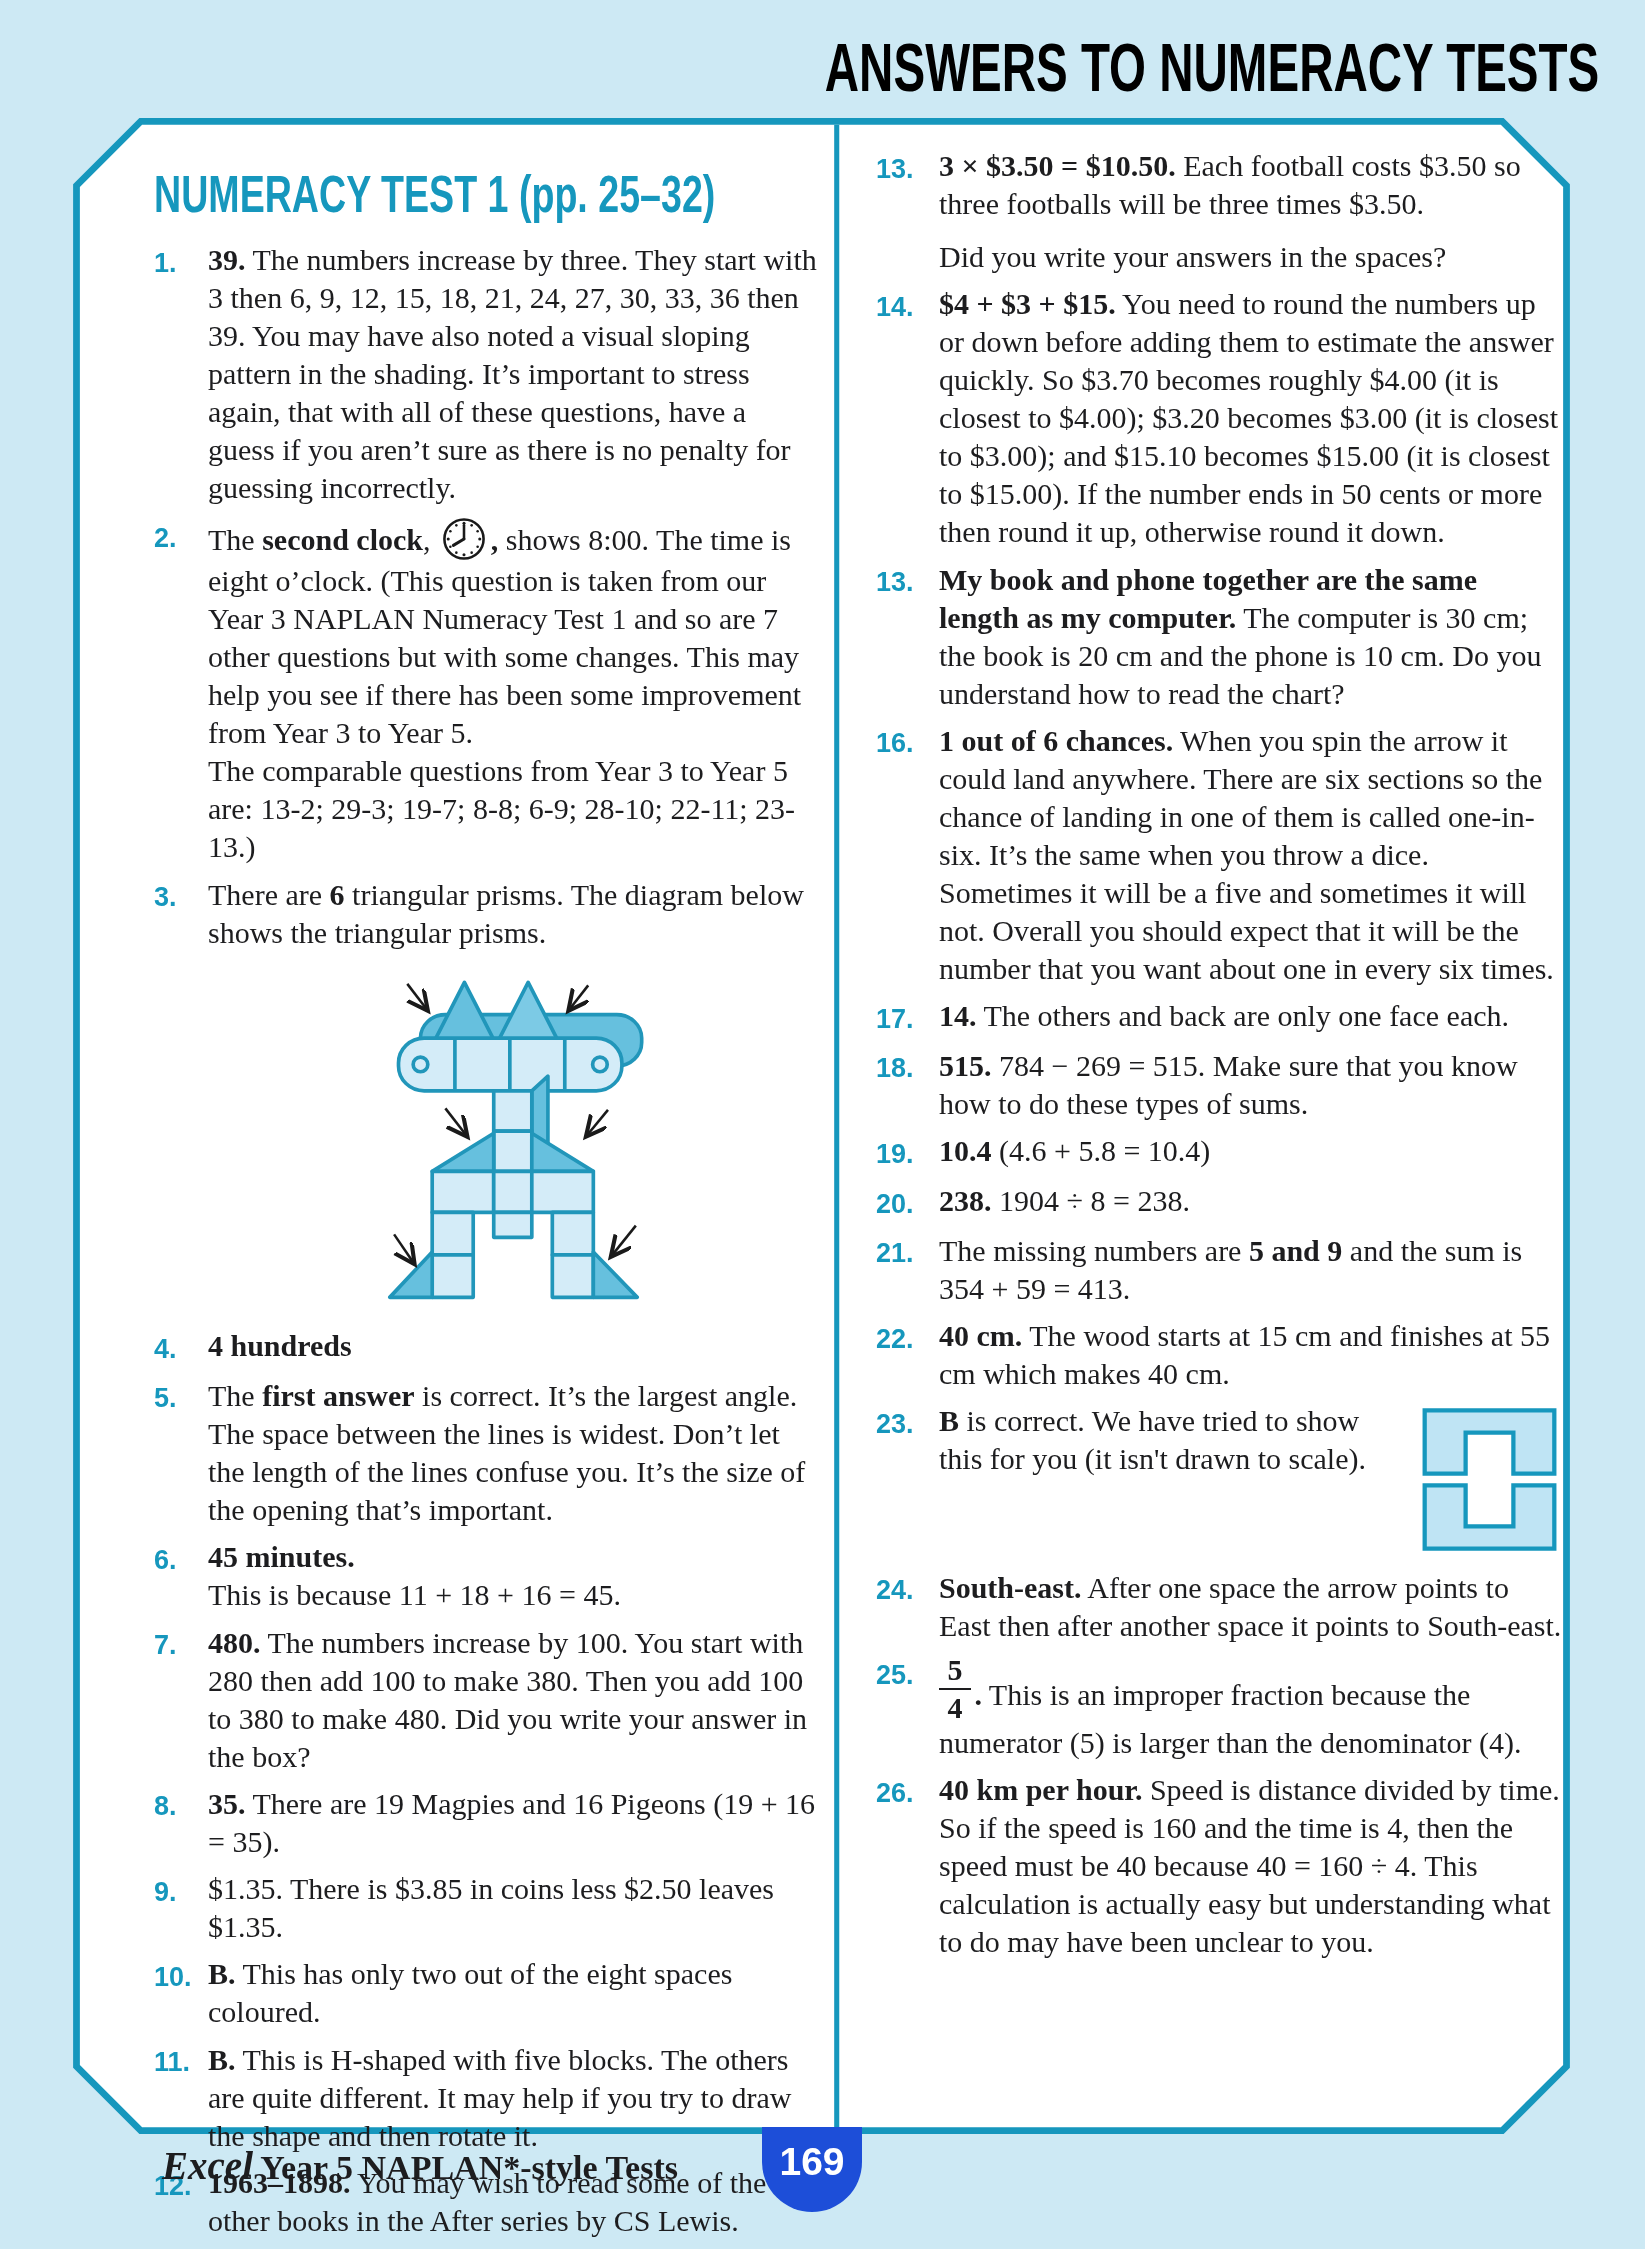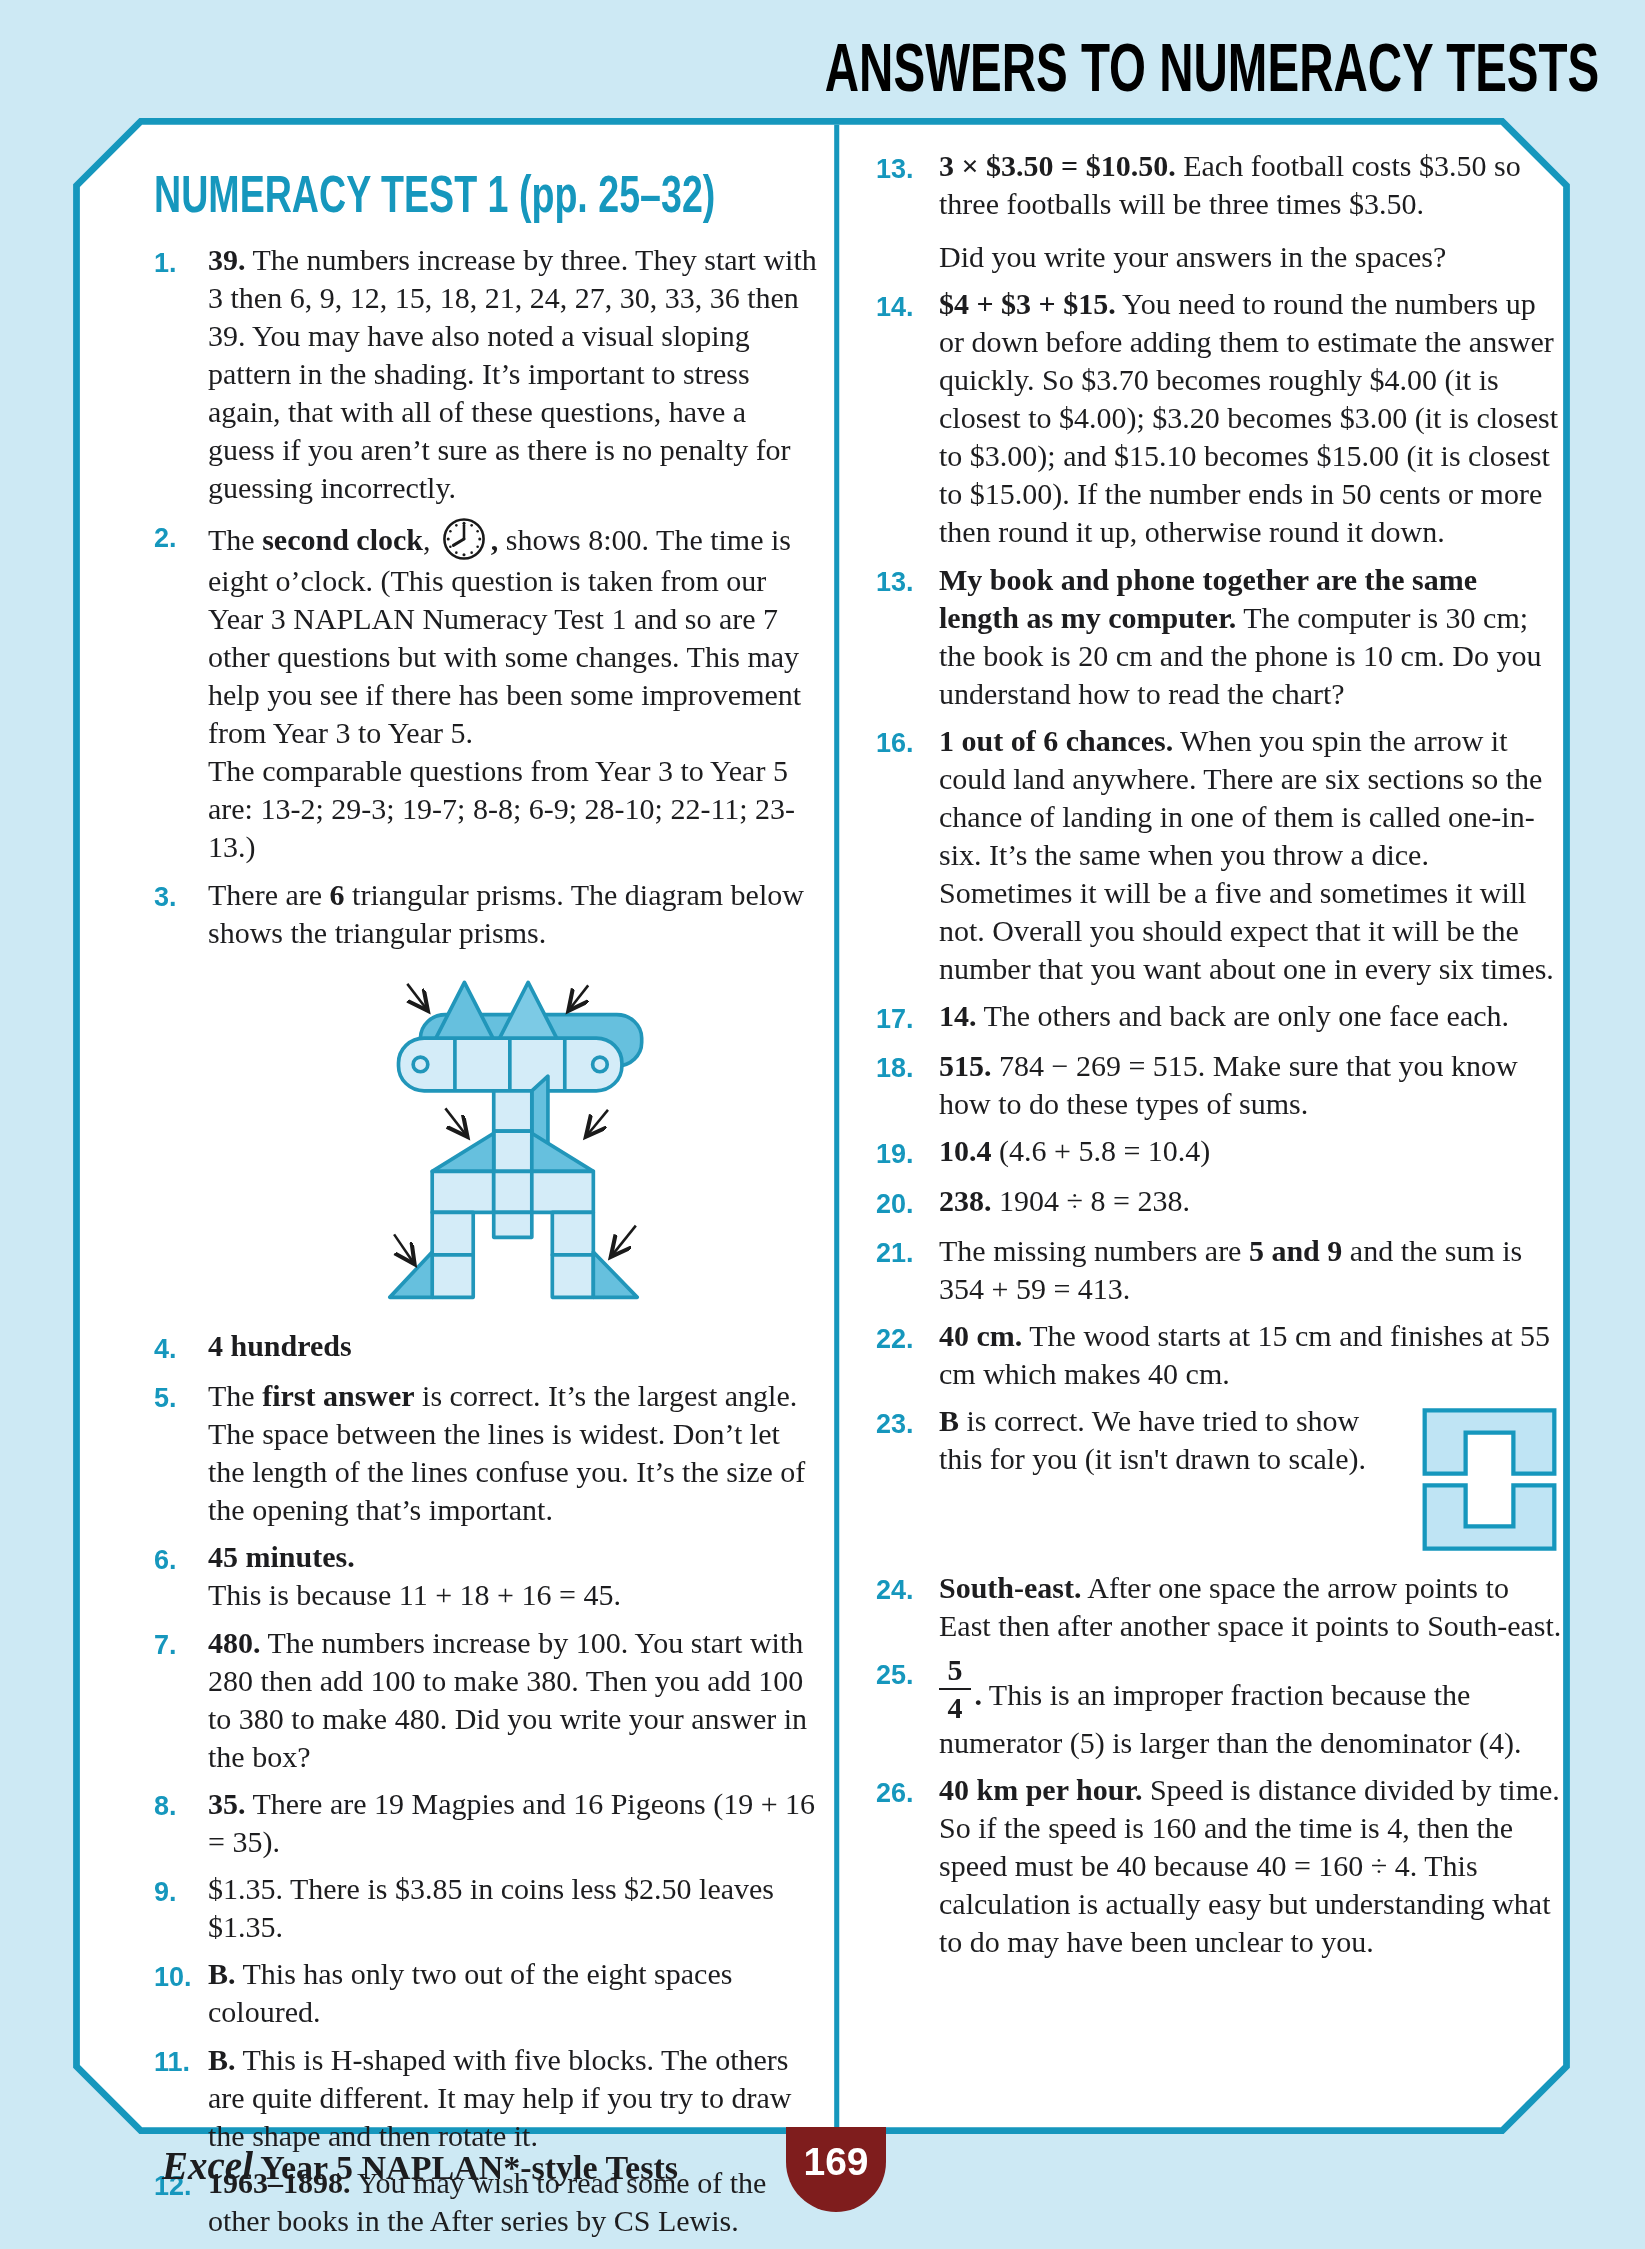--- a/index.html
+++ b/index.html
@@ -33,22 +33,22 @@
   .item-body{flex:1;}
   .item-body b{font-weight:bold;}
   .clock{vertical-align:-12px;margin:0 3.4px;}
   .diagram-wrap{text-align:center;margin:17px 0 5px 0;}
   .sq-float{float:right;margin:5px 5px 6.8px 17px;}
   .frac{display:inline-block;text-align:center;font-weight:bold;line-height:1.05;vertical-align:-13.5px;margin-right:3.4px;}
   .frac .ftop{display:block;border-bottom:2.5px solid #1d1d1f;padding:0 8.5px 2.5px 8.5px;}
   .frac .fbot{display:block;padding-top:2.5px;}
   .par-break{display:block;height:15px;}
   .page-tab{
-    position:absolute;left:786px;top:2127px;width:100px;height:85px;
-    background:#7f1d1d;border-radius:0 0 50px 50px;text-align:center;
+    position:absolute;left:762px;top:2127px;width:100px;height:85px;
+    background:#1d4ed8;border-radius:0 0 50px 50px;text-align:center;
   }
   .page-tab .pnum{
     color:#ffffff;font-family:"Liberation Sans",sans-serif;font-weight:bold;
     font-size:39px;line-height:69px;
   }
   .footer-line{position:absolute;left:162px;top:2143px;white-space:nowrap;}
   .footer-line .excel{font-family:"Liberation Serif",serif;font-weight:bold;font-style:italic;font-size:39px;}
   .footer-line .rest{font-family:Liberation Serif, serif;font-weight:bold;font-size:34px;}
 </style>
 </head>

